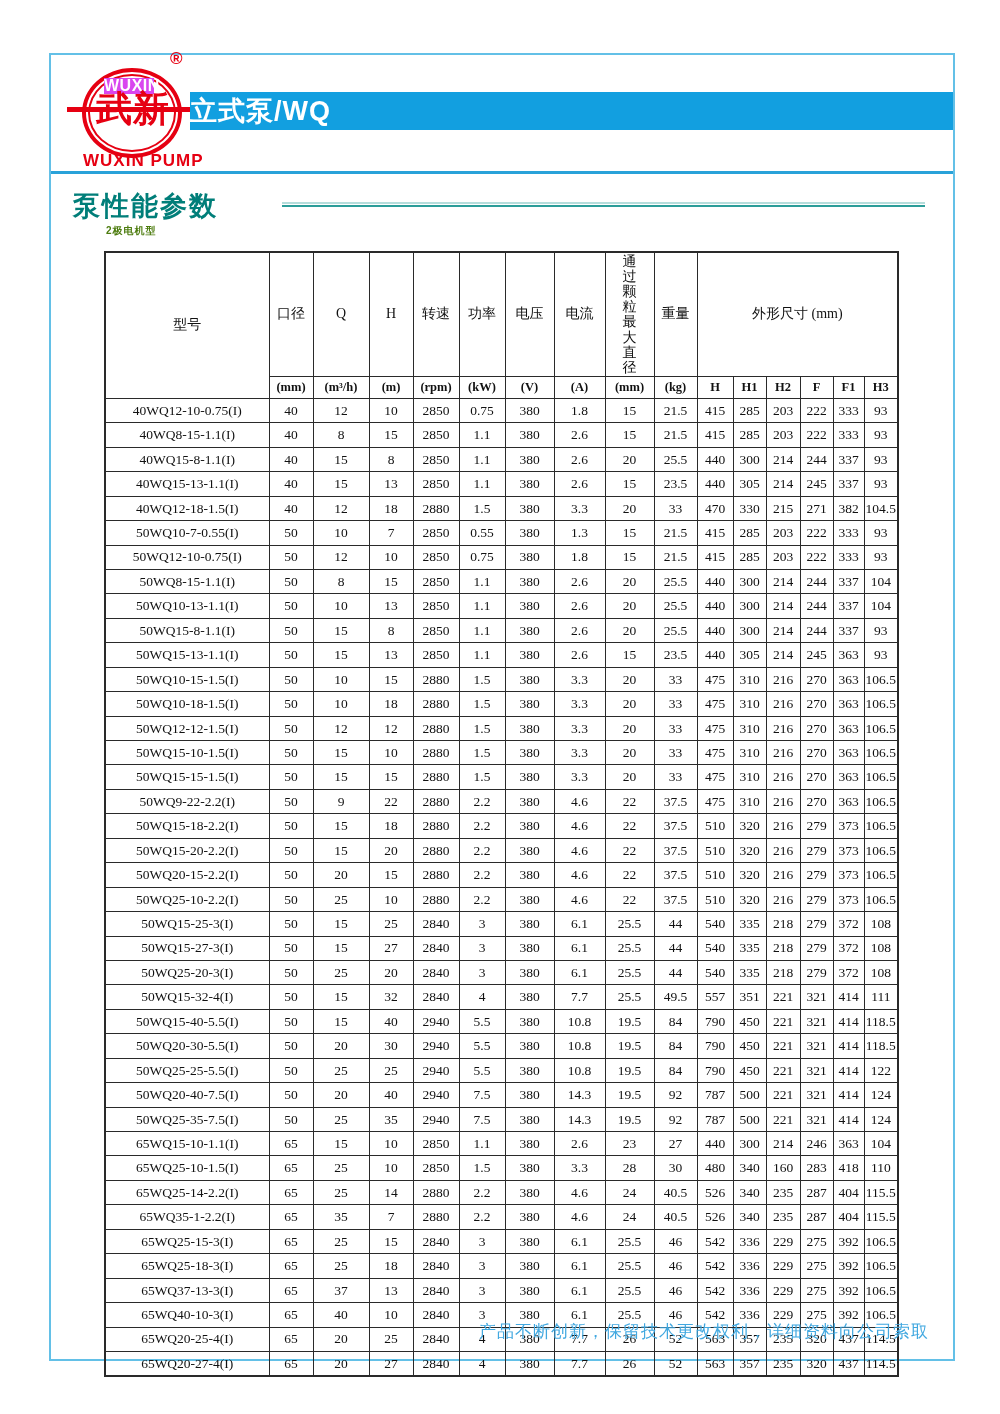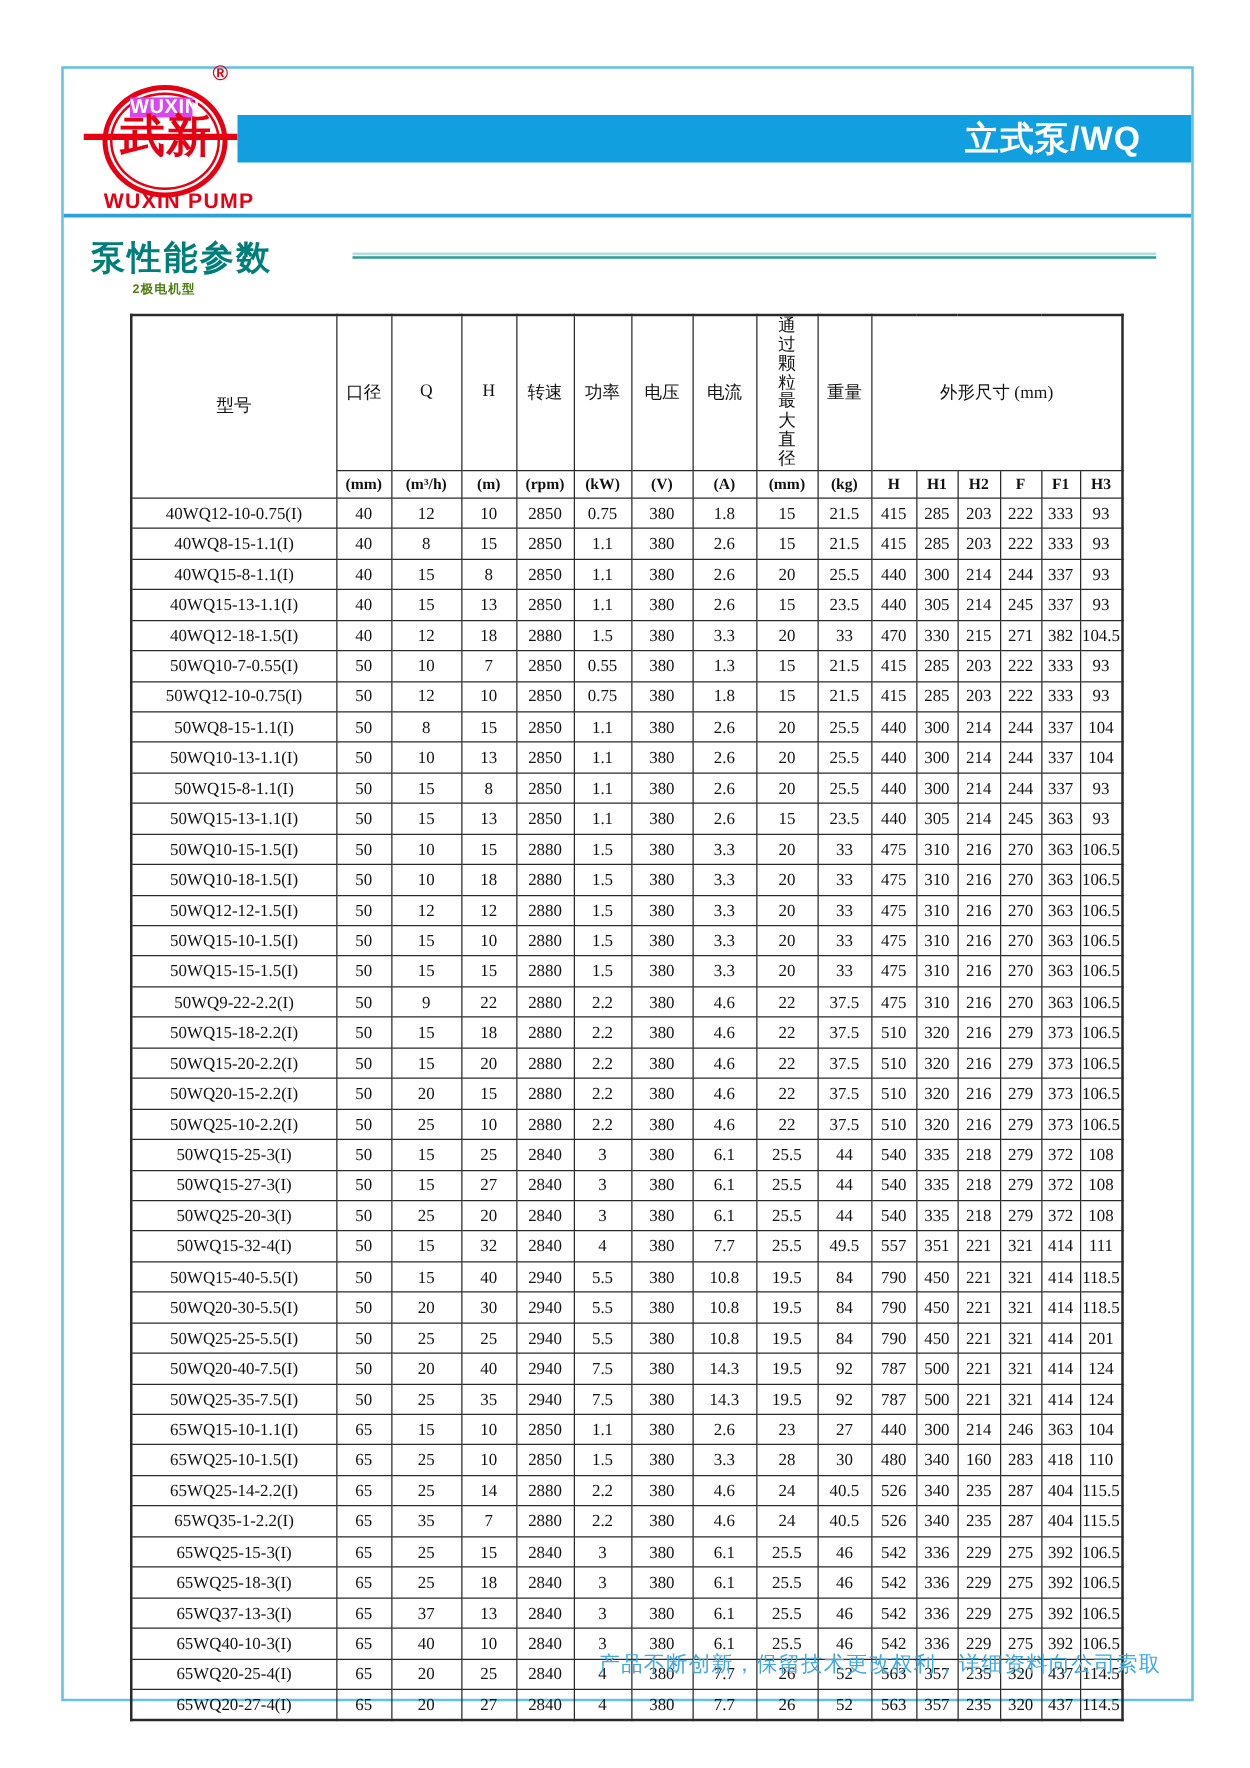--- a/index.html
+++ b/index.html
@@ -23,21 +23,21 @@
   .logo-cn{position:absolute;left:33px;top:36px;width:66px;color:#e60012;
            font-family:"Liberation Sans",sans-serif;font-weight:bold;font-size:36px;
            line-height:1;letter-spacing:1px;white-space:nowrap;}
   .logo-caption{position:absolute;left:20px;top:96px;width:160px;color:#e60012;
            font-family:"Liberation Sans",sans-serif;font-weight:bold;font-size:17px;
            letter-spacing:1px;white-space:nowrap;}
 
   
   .banner{position:absolute;left:139px;top:37px;right:0;height:38px;background:#129fe0;
           color:#fff;font-family:"Liberation Sans",sans-serif;font-weight:bold;
-          font-size:27px;line-height:38px;text-align:right;padding-right:40px;
+          font-size:27px;line-height:38px;text-align:left;padding-right:40px;
           box-sizing:border-box;letter-spacing:1px;}
 
   .header-divider{position:absolute;left:0;top:116px;width:100%;height:3px;background:#29a2d9;}
 
   
   .section-title{position:absolute;left:22px;top:134px;width:870px;height:34px;
                  display:flex;align-items:center;gap:40px;}
   .title-cn{color:#007e79;font-family:"Liberation Sans",sans-serif;font-weight:bold;
             font-size:27px;letter-spacing:2px;}
   .title-en{color:#007e79;font-family:"DejaVu Sans Mono",monospace;font-weight:bold;
@@ -639,21 +639,21 @@
             <td>5.5</td>
             <td>380</td>
             <td>10.8</td>
             <td>19.5</td>
             <td>84</td>
             <td>790</td>
             <td>450</td>
             <td>221</td>
             <td>321</td>
             <td>414</td>
-            <td>201</td>
+            <td>122</td>
           </tr>
           <tr>
             <td>50WQ20-40-7.5(I)</td>
             <td>50</td>
             <td>20</td>
             <td>40</td>
             <td>2940</td>
             <td>7.5</td>
             <td>380</td>
             <td>14.3</td>

